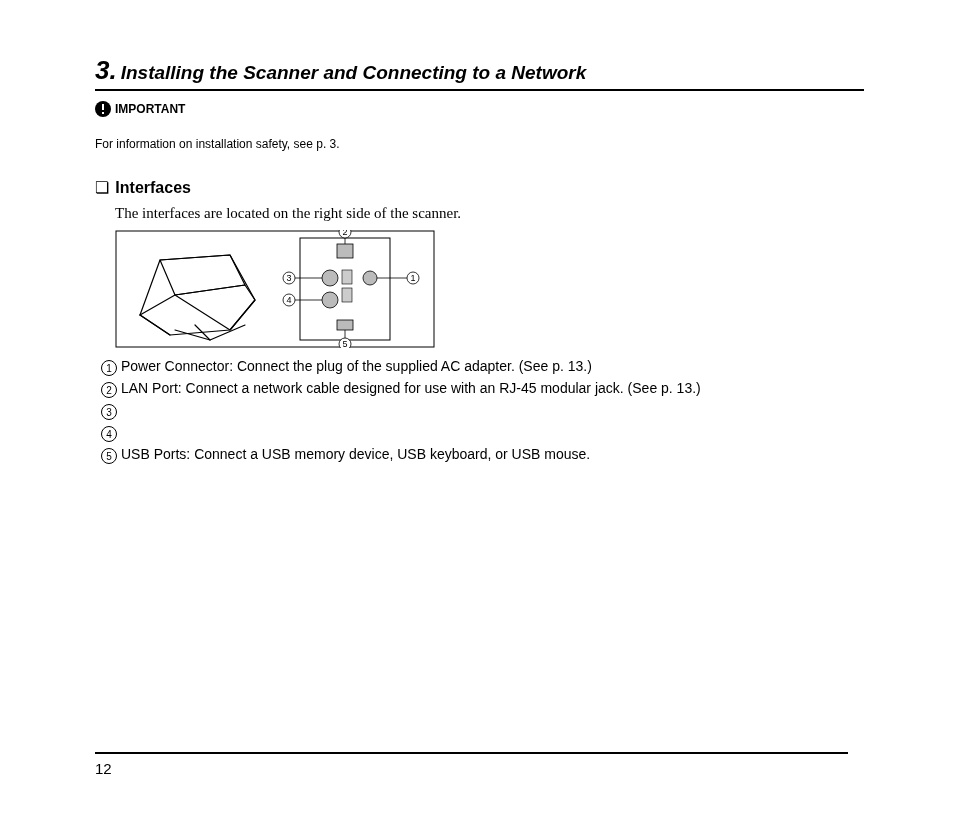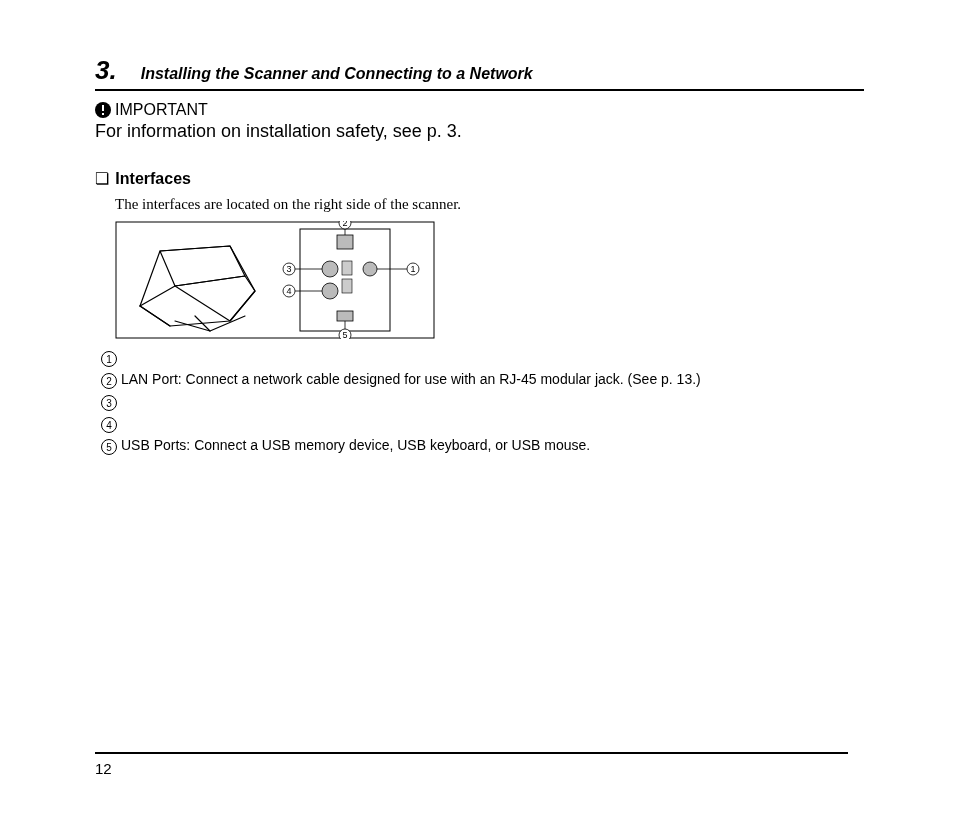--- a/index.html
+++ b/index.html
@@ -28,50 +28,49 @@
     font-family: Arial, Helvetica, sans-serif;
     font-weight: bold;
     font-style: italic;
     font-size: 26px;
     vertical-align: baseline;
   }
   .section-title {
     font-family: Arial, Helvetica, sans-serif;
     font-weight: bold;
     font-style: italic;
-    font-size: 16px;
+    font-size: 19px;
     vertical-align: baseline;
-    margin-left: 20px;
   }
   .intro-text {
     font-family: "Times New Roman", Times, serif;
     font-size: 15px;
     margin: 10px 0 22px 0;
   }
   .important-block {
     margin: 0 0 6px 0;
   }
   .important-row {
     display: flex;
     align-items: center;
     gap: 4px;
   }
   .important-icon {
     width: 16px;
     height: 16px;
   }
   .important-label {
     font-family: Arial, Helvetica, sans-serif;
-    font-weight: normal;
-    font-size: 16px;
+    font-weight: bold;
+    font-size: 12px;
   }
   .important-text {
     font-family: Arial, Helvetica, sans-serif;
-    font-size: 18px;
-    margin-top: 2px;
+    font-size: 12px;
+    margin-top: 20px;
   }
   .subheading-row {
     display: flex;
     align-items: center;
     gap: 6px;
     margin-top: 28px;
   }
   .sub-bullet {
     font-size: 16px;
     line-height: 1;
@@ -217,20 +216,21 @@
           <text x="298" y="51">1</text>
         <circle cx="230" cy="114" r="6" fill="#fff" stroke="#000" stroke-width="0.8"></circle>
           <text x="230" y="117">5</text>
       </g>
     </svg>
   </div>
 
   <ul class="callout-list">
     <li>
       <span class="circ-num">1</span>
+      <span>Power Connector: Connect the plug of the supplied AC adapter. (See p. 13.)</span>
     </li>
     <li>
       <span class="circ-num">2</span>
       <span>LAN Port: Connect a network cable designed for use with an RJ-45 modular jack. (See p. 13.)</span>
     </li>
     <li>
       <span class="circ-num">3</span>
     </li>
     <li>
       <span class="circ-num">4</span>

